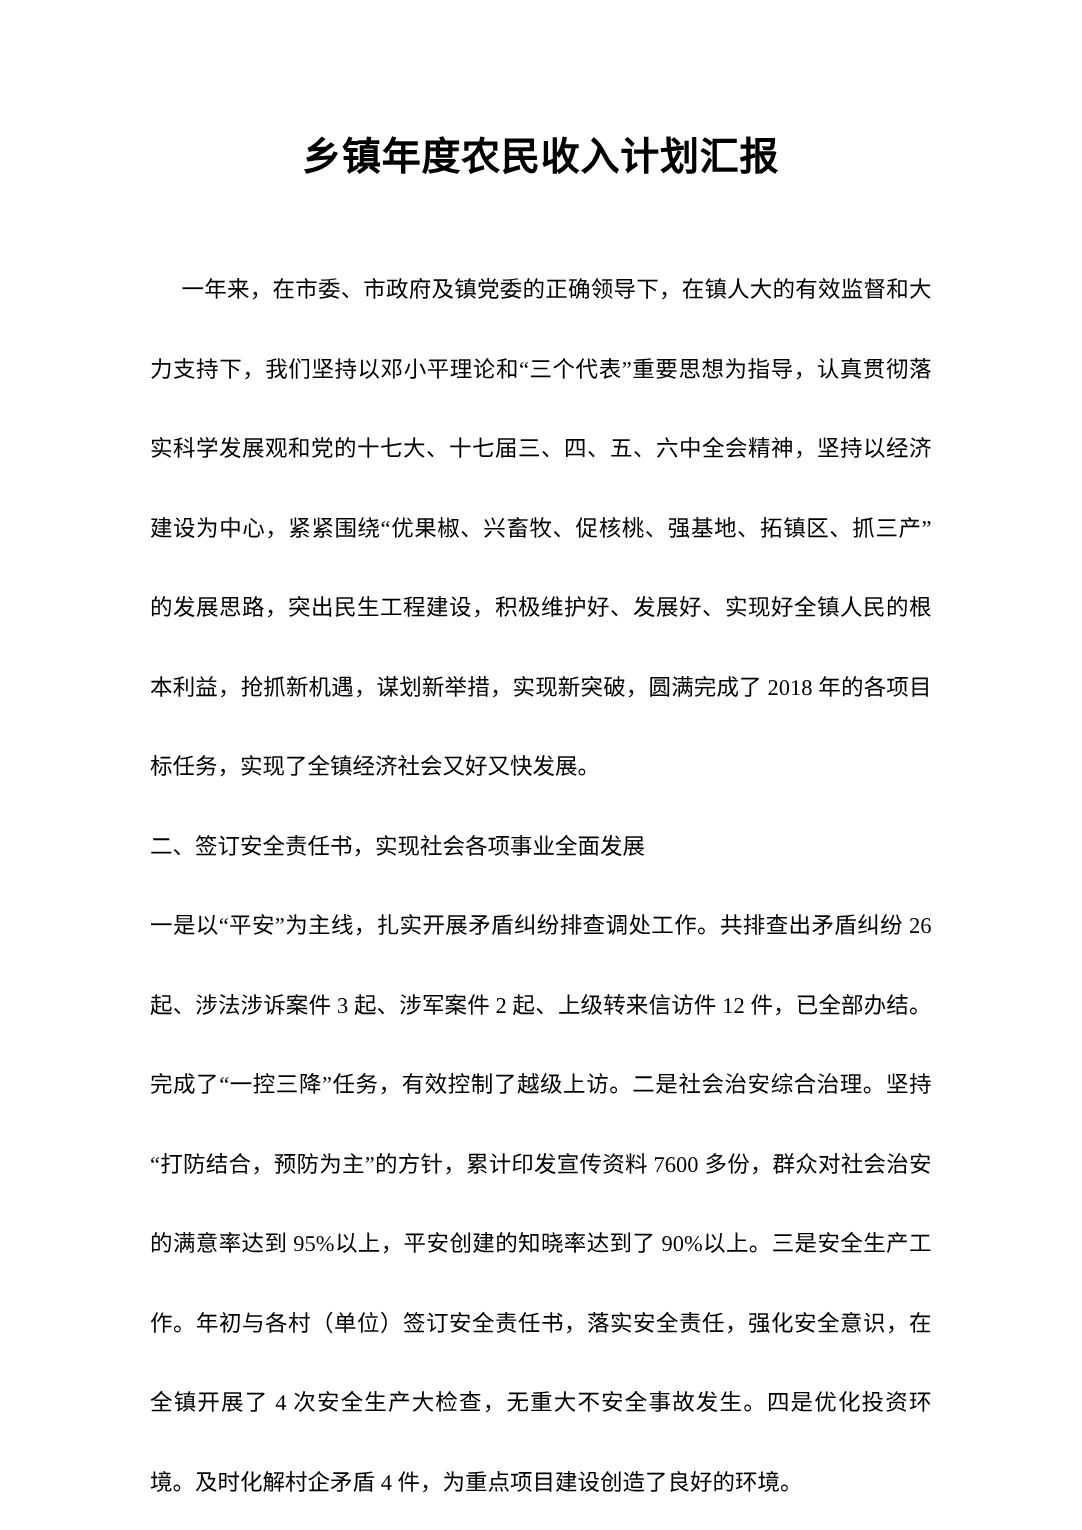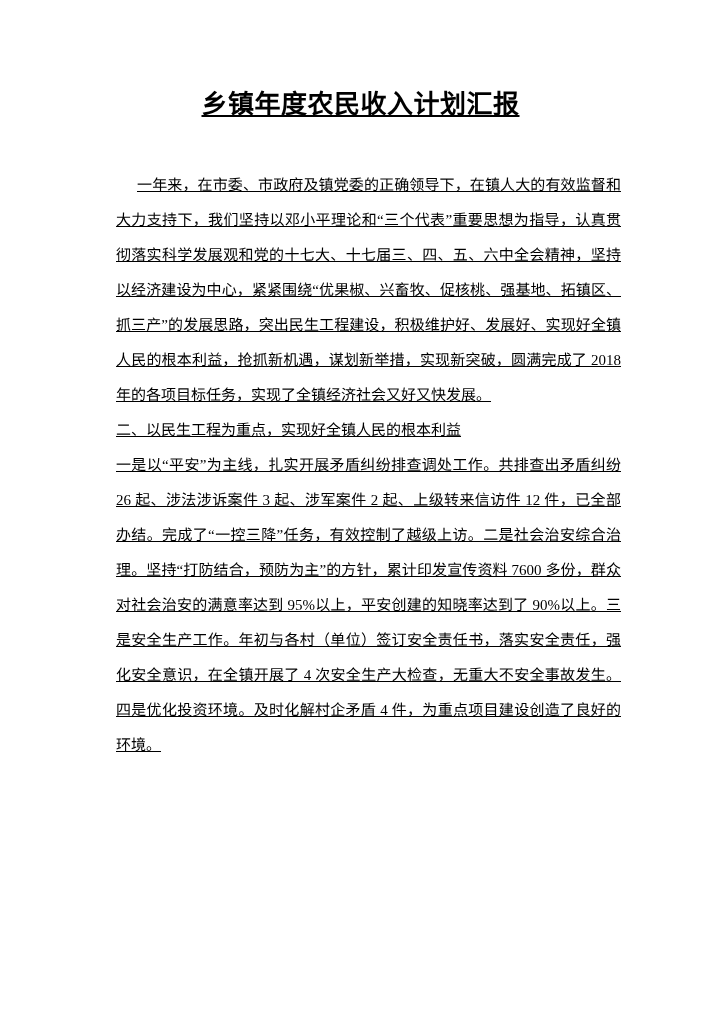--- a/index.html
+++ b/index.html
@@ -13,51 +13,49 @@
     height: 1020px;
     background: #ffffff;
     overflow: hidden;
     box-sizing: border-box;
     font-family: "Liberation Serif", "DejaVu Serif", serif;
     color: #000000;
   }
   .content {
     padding: 0 100px 0 100px;
     box-sizing: border-box;
-    text-decoration: underline;
   }
   .doc-title {
     margin: 88px 0 0 0;
     font-size: 26px;
     line-height: 34px;
     font-weight: bold;
     text-align: center;
     letter-spacing: 0.5px;
   }
   .doc-body {
     margin-top: 46px;
     font-size: 15px;
-    line-height: 35px;
+    line-height: 53px;
     text-align: justify;
     text-justify: inter-ideograph;
-    margin-left: 16px;
   }
   .doc-body p {
     margin: 0;
     padding: 0;
   }
   .doc-body p.indent {
     text-indent: 21px;
   }
 </style>
 </head>
 <body>
 
 <div class="page">
   <div class="content">
     <h1 class="doc-title">乡镇年度农民收入计划汇报</h1>
     <div class="doc-body">
       <p class="indent">一年来，在市委、市政府及镇党委的正确领导下，在镇人大的有效监督和大力支持下，我们坚持以邓小平理论和“三个代表”重要思想为指导，认真贯彻落实科学发展观和党的十七大、十七届三、四、五、六中全会精神，坚持以经济建设为中心，紧紧围绕“优果椒、兴畜牧、促核桃、强基地、拓镇区、抓三产”的发展思路，突出民生工程建设，积极维护好、发展好、实现好全镇人民的根本利益，抢抓新机遇，谋划新举措，实现新突破，圆满完成了 2018 年的各项目标任务，实现了全镇经济社会又好又快发展。</p>
-      <p>二、以民生工程为重点，实现好全镇人民的根本利益</p>
+      <p>二、签订安全责任书，实现社会各项事业全面发展</p>
       <p>一是以“平安”为主线，扎实开展矛盾纠纷排查调处工作。共排查出矛盾纠纷 26 起、涉法涉诉案件 3 起、涉军案件 2 起、上级转来信访件 12 件，已全部办结。完成了“一控三降”任务，有效控制了越级上访。二是社会治安综合治理。坚持“打防结合，预防为主”的方针，累计印发宣传资料 7600 多份，群众对社会治安的满意率达到 95%以上，平安创建的知晓率达到了 90%以上。三是安全生产工作。年初与各村（单位）签订安全责任书，落实安全责任，强化安全意识，在全镇开展了 4 次安全生产大检查，无重大不安全事故发生。四是优化投资环境。及时化解村企矛盾 4 件，为重点项目建设创造了良好的环境。</p>
     </div>
   </div>
 </div>
 
 </body></html>

